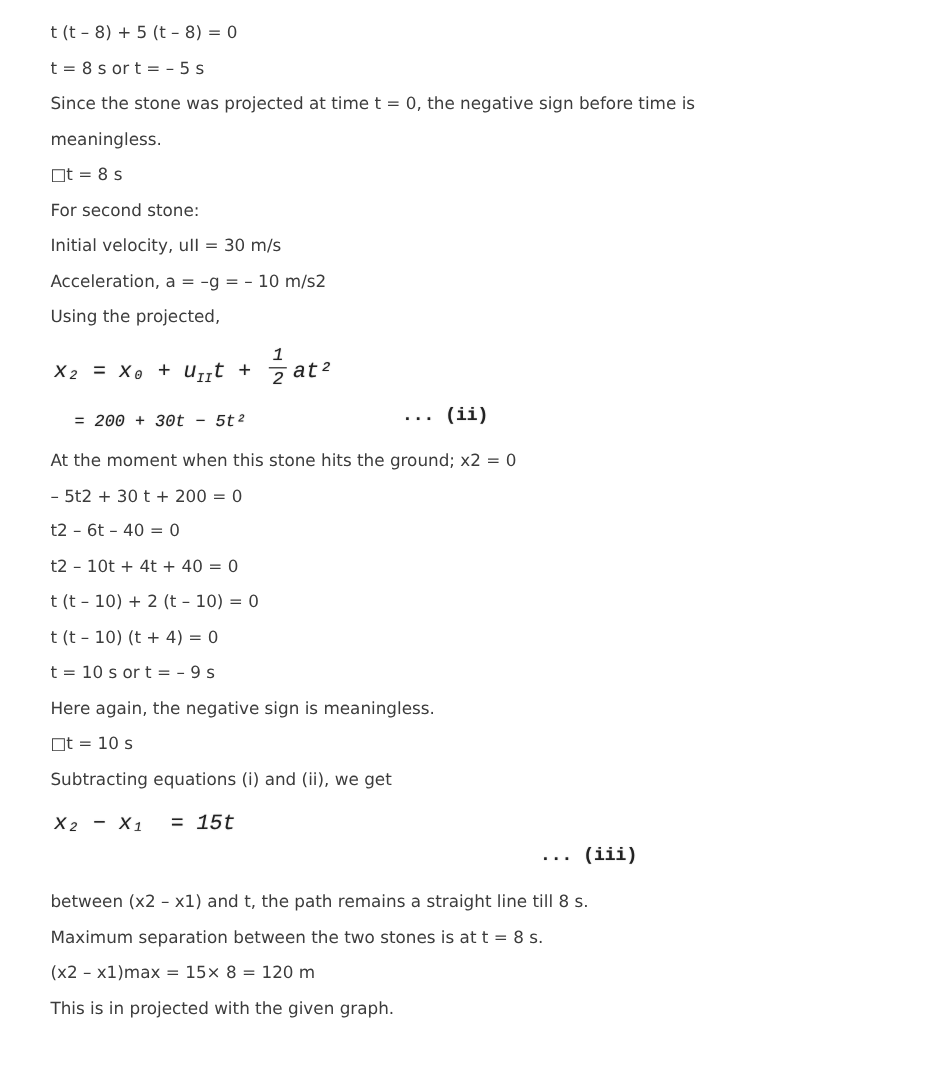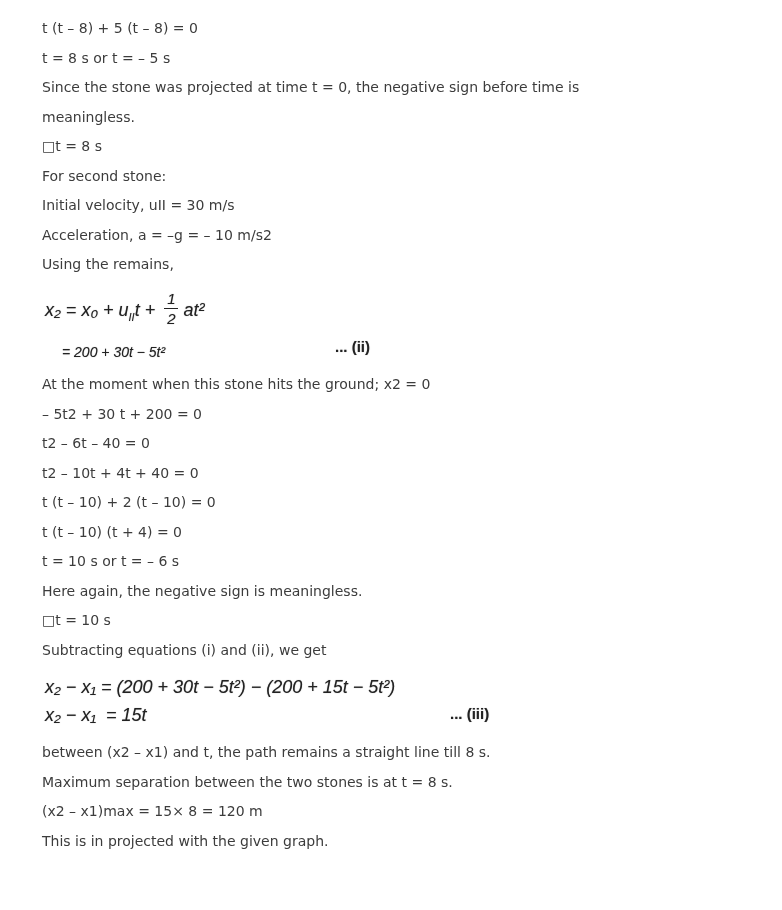--- a/index.html
+++ b/index.html
@@ -18,21 +18,21 @@
 
   .line {
     height: 29.5px;
     line-height: 29.5px;
     white-space: pre;
   }
 
   
   .equation {
     position: relative;
-    font-family: Liberation Sans, sans-serif;
+    font-family: Liberation Mono, monospace;
     font-style: italic;
     color: #222222;
     text-shadow: 0 0 1px rgba(34,34,34,0.45);
   }
   .eq1 { height: 90.5px; padding: 4px 0 0 3px; }
   .eq2 { height: 73px;  padding: 8px 0 0 3px; }
 
   .eq-row1 {
     height: 52px;
     line-height: 52px;
@@ -84,41 +84,40 @@
 
 <div class="page">
   <div class="line">t (t – 8) + 5 (t – 8) = 0</div>
   <div class="line">t = 8 s or t = – 5 s</div>
   <div class="line">Since the stone was projected at time t = 0, the negative sign before time is</div>
   <div class="line">meaningless.</div>
   <div class="line">□t = 8 s</div>
   <div class="line">For second stone:</div>
   <div class="line">Initial velocity, uII = 30 m/s</div>
   <div class="line">Acceleration, a = –g = – 10 m/s2</div>
-  <div class="line">Using the remains,</div>
+  <div class="line">Using the projected,</div>
 
   <div class="equation eq1">
     <div class="eq-row1"><span>x₂ = x₀ + u</span><sub>II</sub><span>t + </span><span class="frac"><span class="num">1</span><span class="den">2</span></span><span>at²</span></div>
     <div class="eq-row2-ii">= 200 + 30t − 5t²</div>
     <div class="eq-label">... (ii)</div>
   </div>
 
   <div class="line">At the moment when this stone hits the ground; x2 = 0</div>
   <div class="line">– 5t2 + 30 t + 200 = 0</div>
   <div class="line">t2 – 6t – 40 = 0</div>
   <div class="line">t2 – 10t + 4t + 40 = 0</div>
   <div class="line">t (t – 10) + 2 (t – 10) = 0</div>
   <div class="line">t (t – 10) (t + 4) = 0</div>
-  <div class="line">t = 10 s or t = – 6 s</div>
+  <div class="line">t = 10 s or t = – 9 s</div>
   <div class="line">Here again, the negative sign is meaningless.</div>
   <div class="line">□t = 10 s</div>
   <div class="line">Subtracting equations (i) and (ii), we get</div>
 
   <div class="equation eq2">
-    <div class="eq-row-iii">x₂ − x₁ = (200 + 30t − 5t²) − (200 + 15t − 5t²)</div>
     <div class="eq-row-iii">x₂ − x₁  = 15t</div>
     <div class="eq-label">... (iii)</div>
   </div>
 
   <div class="line">between (x2 – x1) and t, the path remains a straight line till 8 s.</div>
   <div class="line">Maximum separation between the two stones is at t = 8 s.</div>
   <div class="line">(x2 – x1)max = 15× 8 = 120 m</div>
   <div class="line">This is in projected with the given graph.</div>
 </div>
 

